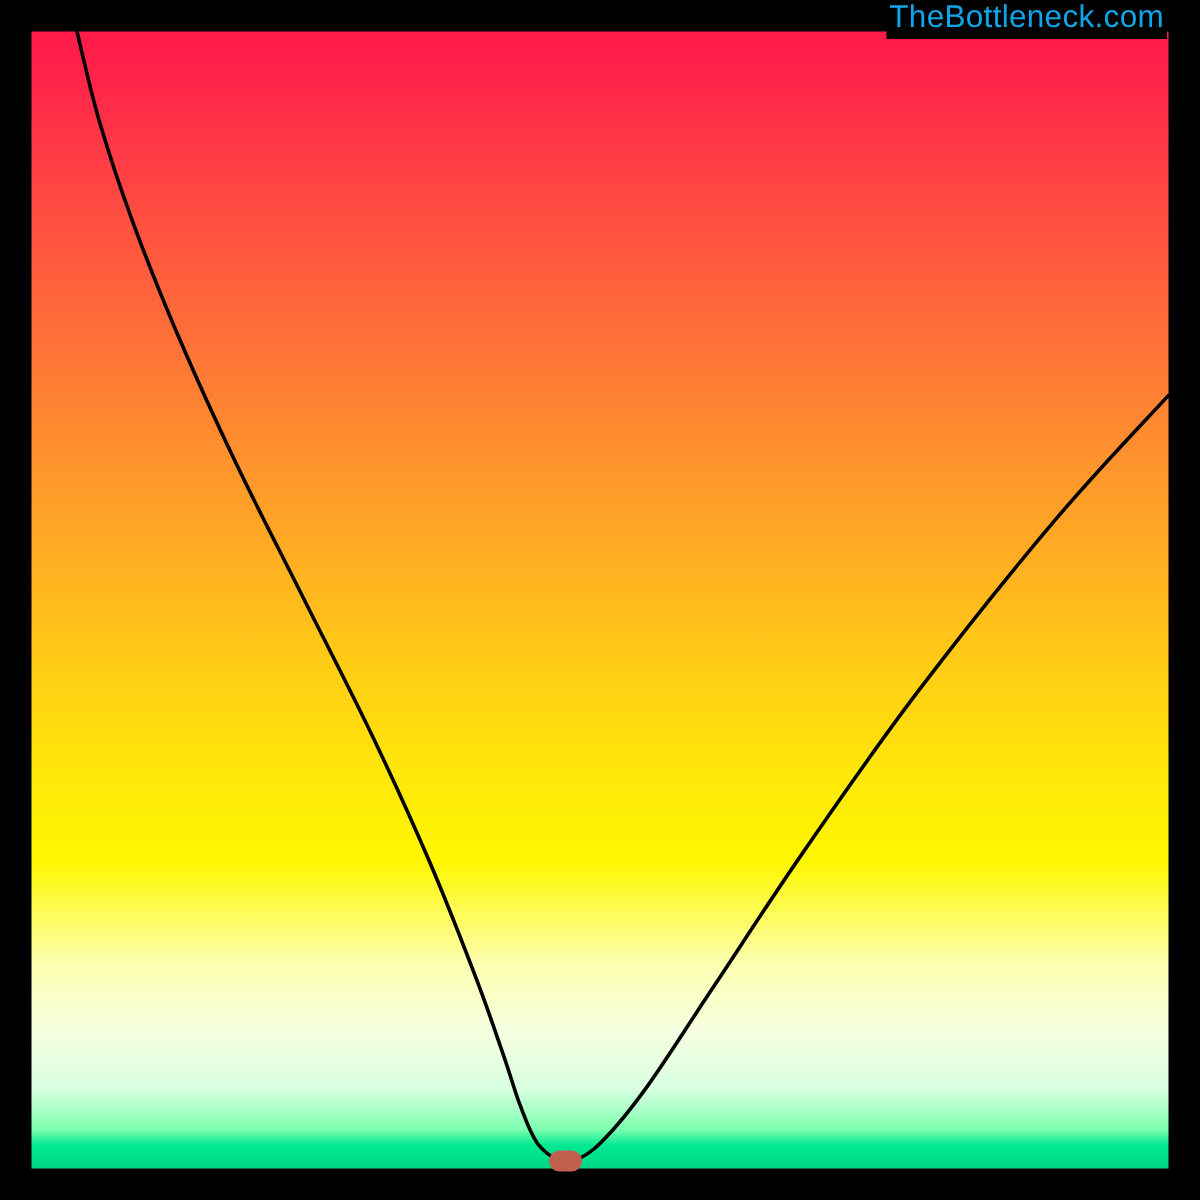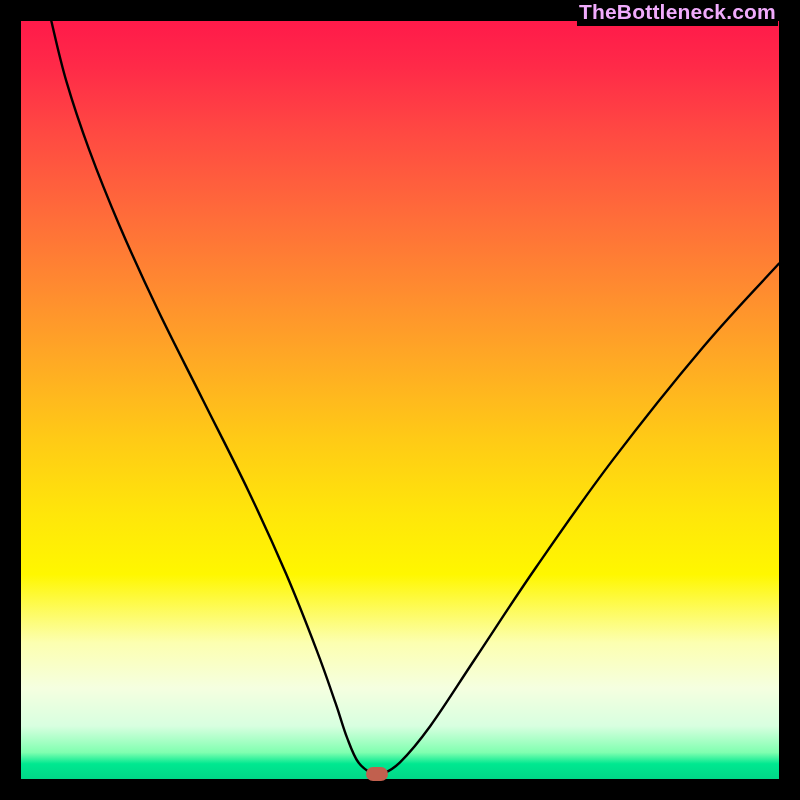--- a/index.html
+++ b/index.html
@@ -37,23 +37,23 @@
       #f5ffe0 88%,
       #d8ffe0 93%,
       #80ffb0 96.5%,
       #00e890 98%,
       #00d787 100%);
   }
   .watermark {
     position: absolute;
     top: 0px;
     right: 22px;
-    color: #f0abfc;
+    color: #0ea5e9;
     font-size: 21px;
-    font-weight: 700;
+    font-weight: 400;
     letter-spacing: 0.2px;
     background: #000;
     padding: 0 2px 2px 2px;
   }
   svg.curve {
     position: absolute;
     left: 21px;
     top: 21px;
     width: 758px;
     height: 758px;

